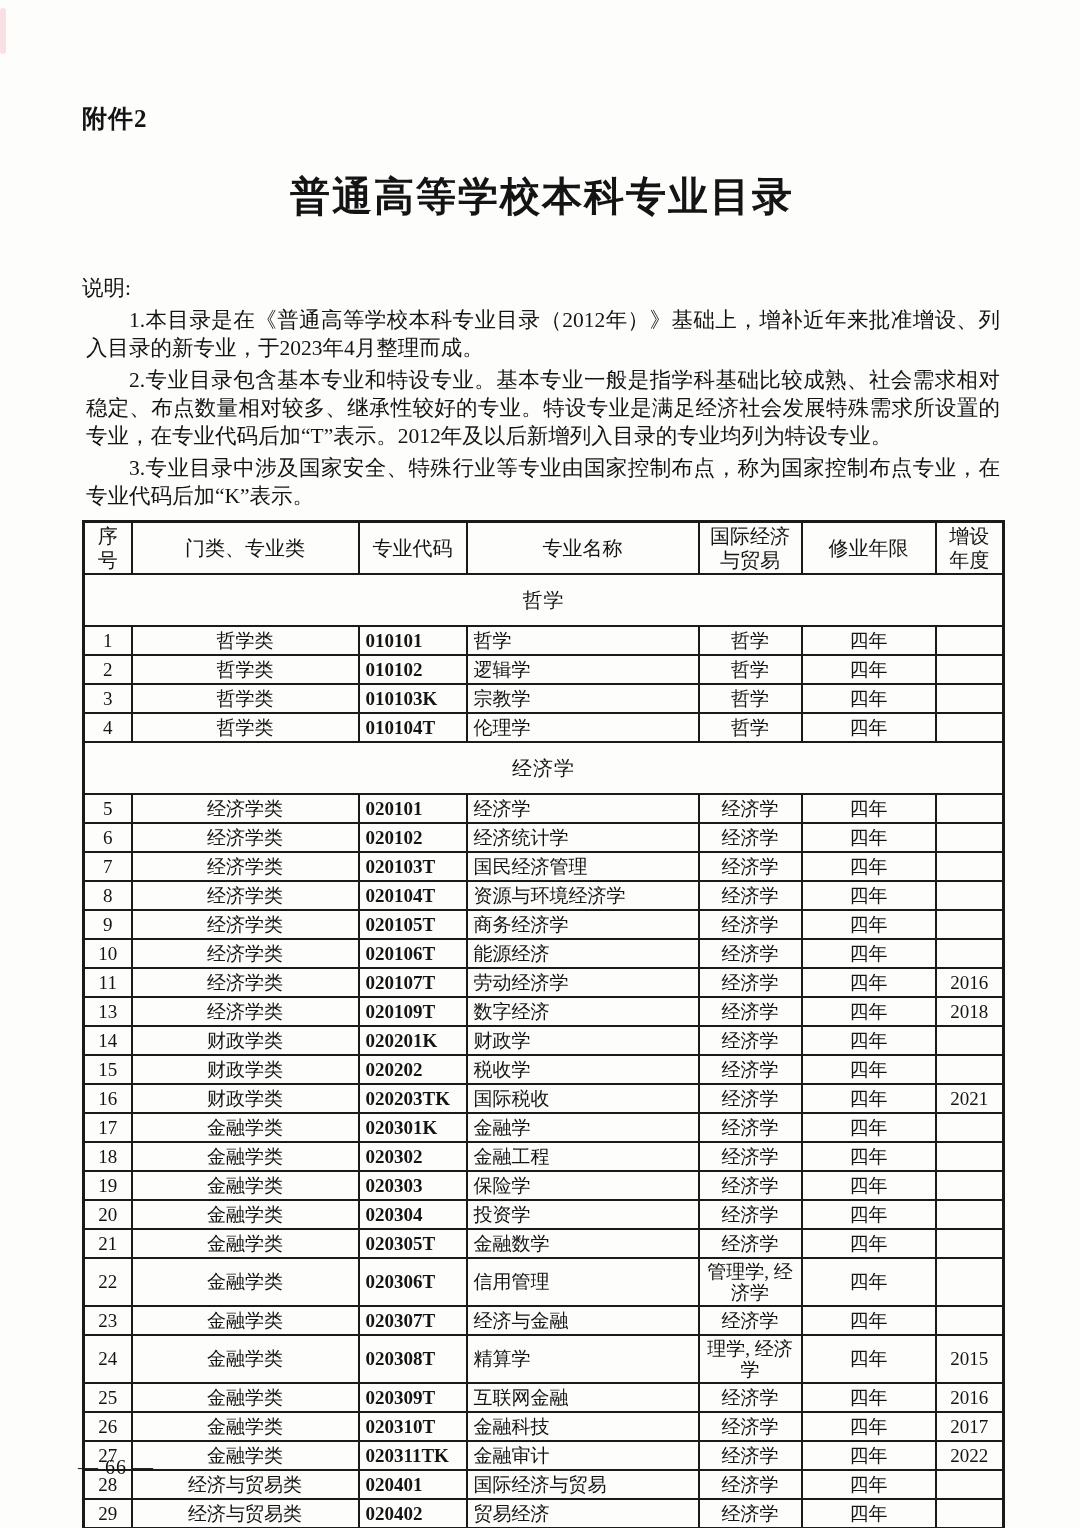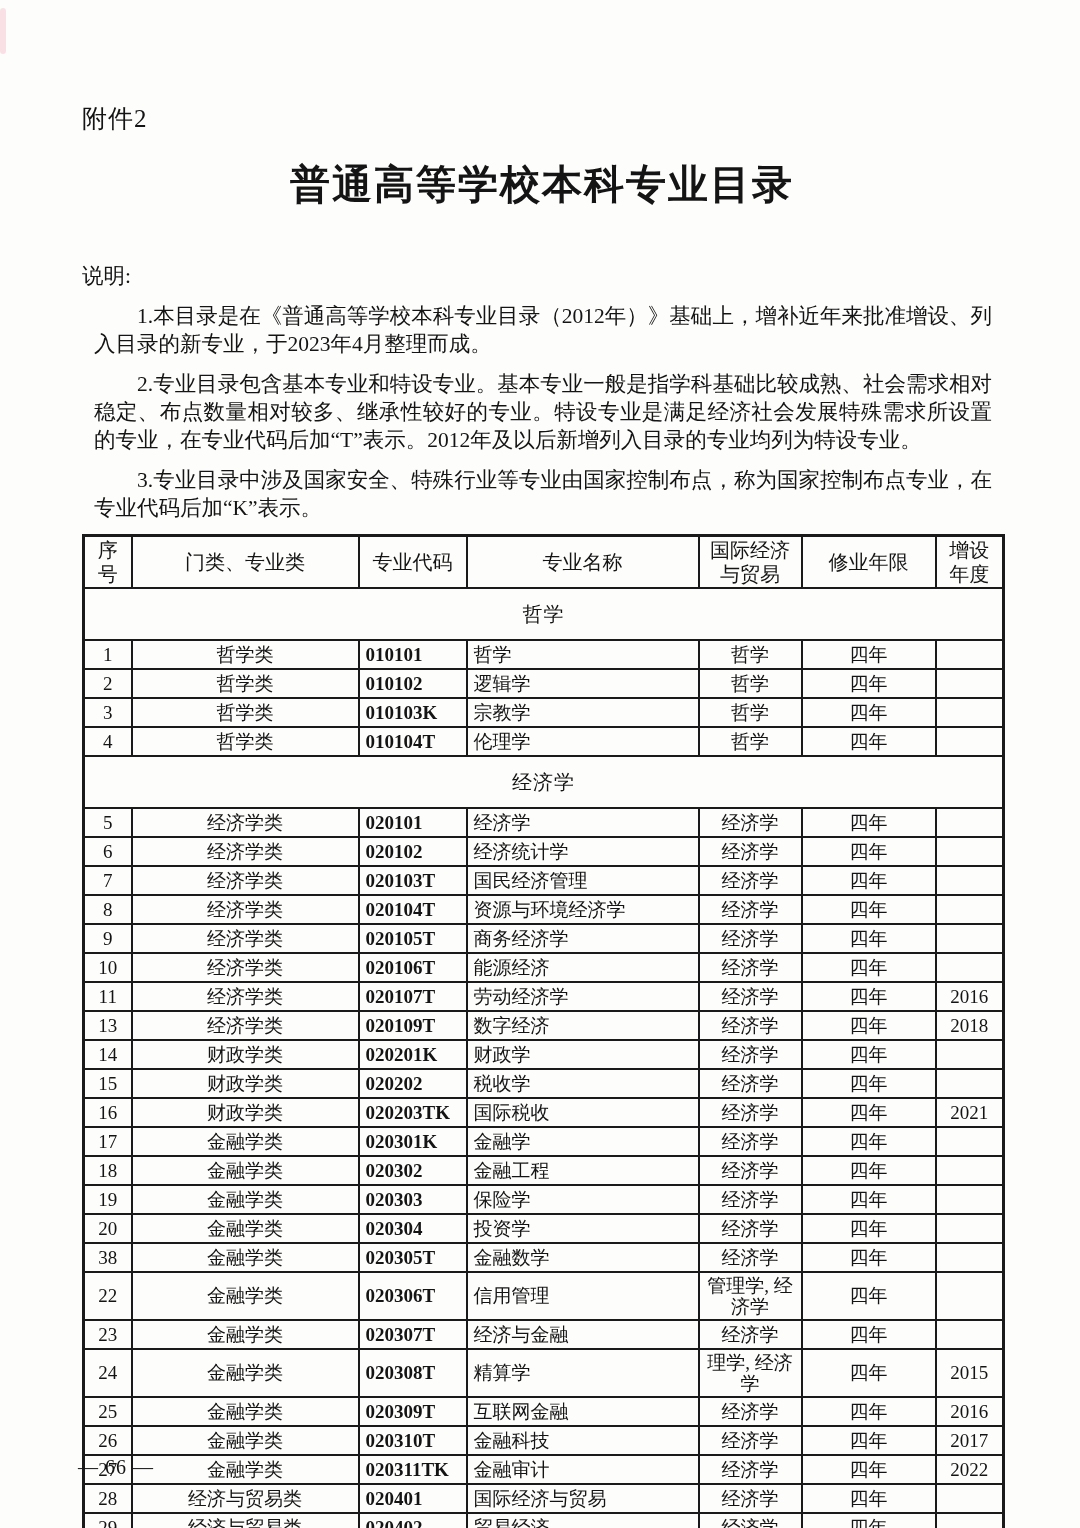--- a/index.html
+++ b/index.html
@@ -10,29 +10,29 @@
     font-family:"Liberation Serif","DejaVu Serif",serif;
     position:relative;
     overflow:hidden;
   }
   .artifact{
     position:absolute;left:0;top:8px;width:6px;height:46px;
     background:#f6c9d2;opacity:.55;border-radius:3px;
   }
   .content{padding:102px 78px 0 82px;}
   .attachment{
-    font-size:25px;font-weight:normal;letter-spacing:1px;
+    font-size:25px;font-weight:bold;letter-spacing:1px;
   }
   .doc-title{
     text-align:center;font-size:40px;font-weight:bold;
-    letter-spacing:2px;margin-top:22px;
+    letter-spacing:2px;margin-top:34px;
   }
   .notes{margin-top:50px;font-size:21.5px;line-height:28px;text-align:justify;width:922px;}
   .notes .heading{margin:0;}
-  .notes p{margin:12px;text-indent:2em;}
+  .notes p{margin:4px;text-indent:2em;}
   table{
     border-collapse:collapse;table-layout:fixed;
     width:920px;margin-top:10px;
     border:3px solid #1a1a1a;
     font-size:19px;
   }
   th,td{
     border:2px solid #1a1a1a;
     padding:0 4px;
     overflow:hidden;
@@ -267,21 +267,21 @@
         <tr>
           <td class="c0">20</td>
           <td class="c1">金融学类</td>
           <td class="c2">020304</td>
           <td class="c3">投资学</td>
           <td class="c4">经济学</td>
           <td class="c5">四年</td>
           <td class="c6"></td>
         </tr>
         <tr>
-          <td class="c0">38</td>
+          <td class="c0">21</td>
           <td class="c1">金融学类</td>
           <td class="c2">020305T</td>
           <td class="c3">金融数学</td>
           <td class="c4">经济学</td>
           <td class="c5">四年</td>
           <td class="c6"></td>
         </tr>
         <tr>
           <td class="c0">22</td>
           <td class="c1">金融学类</td>

